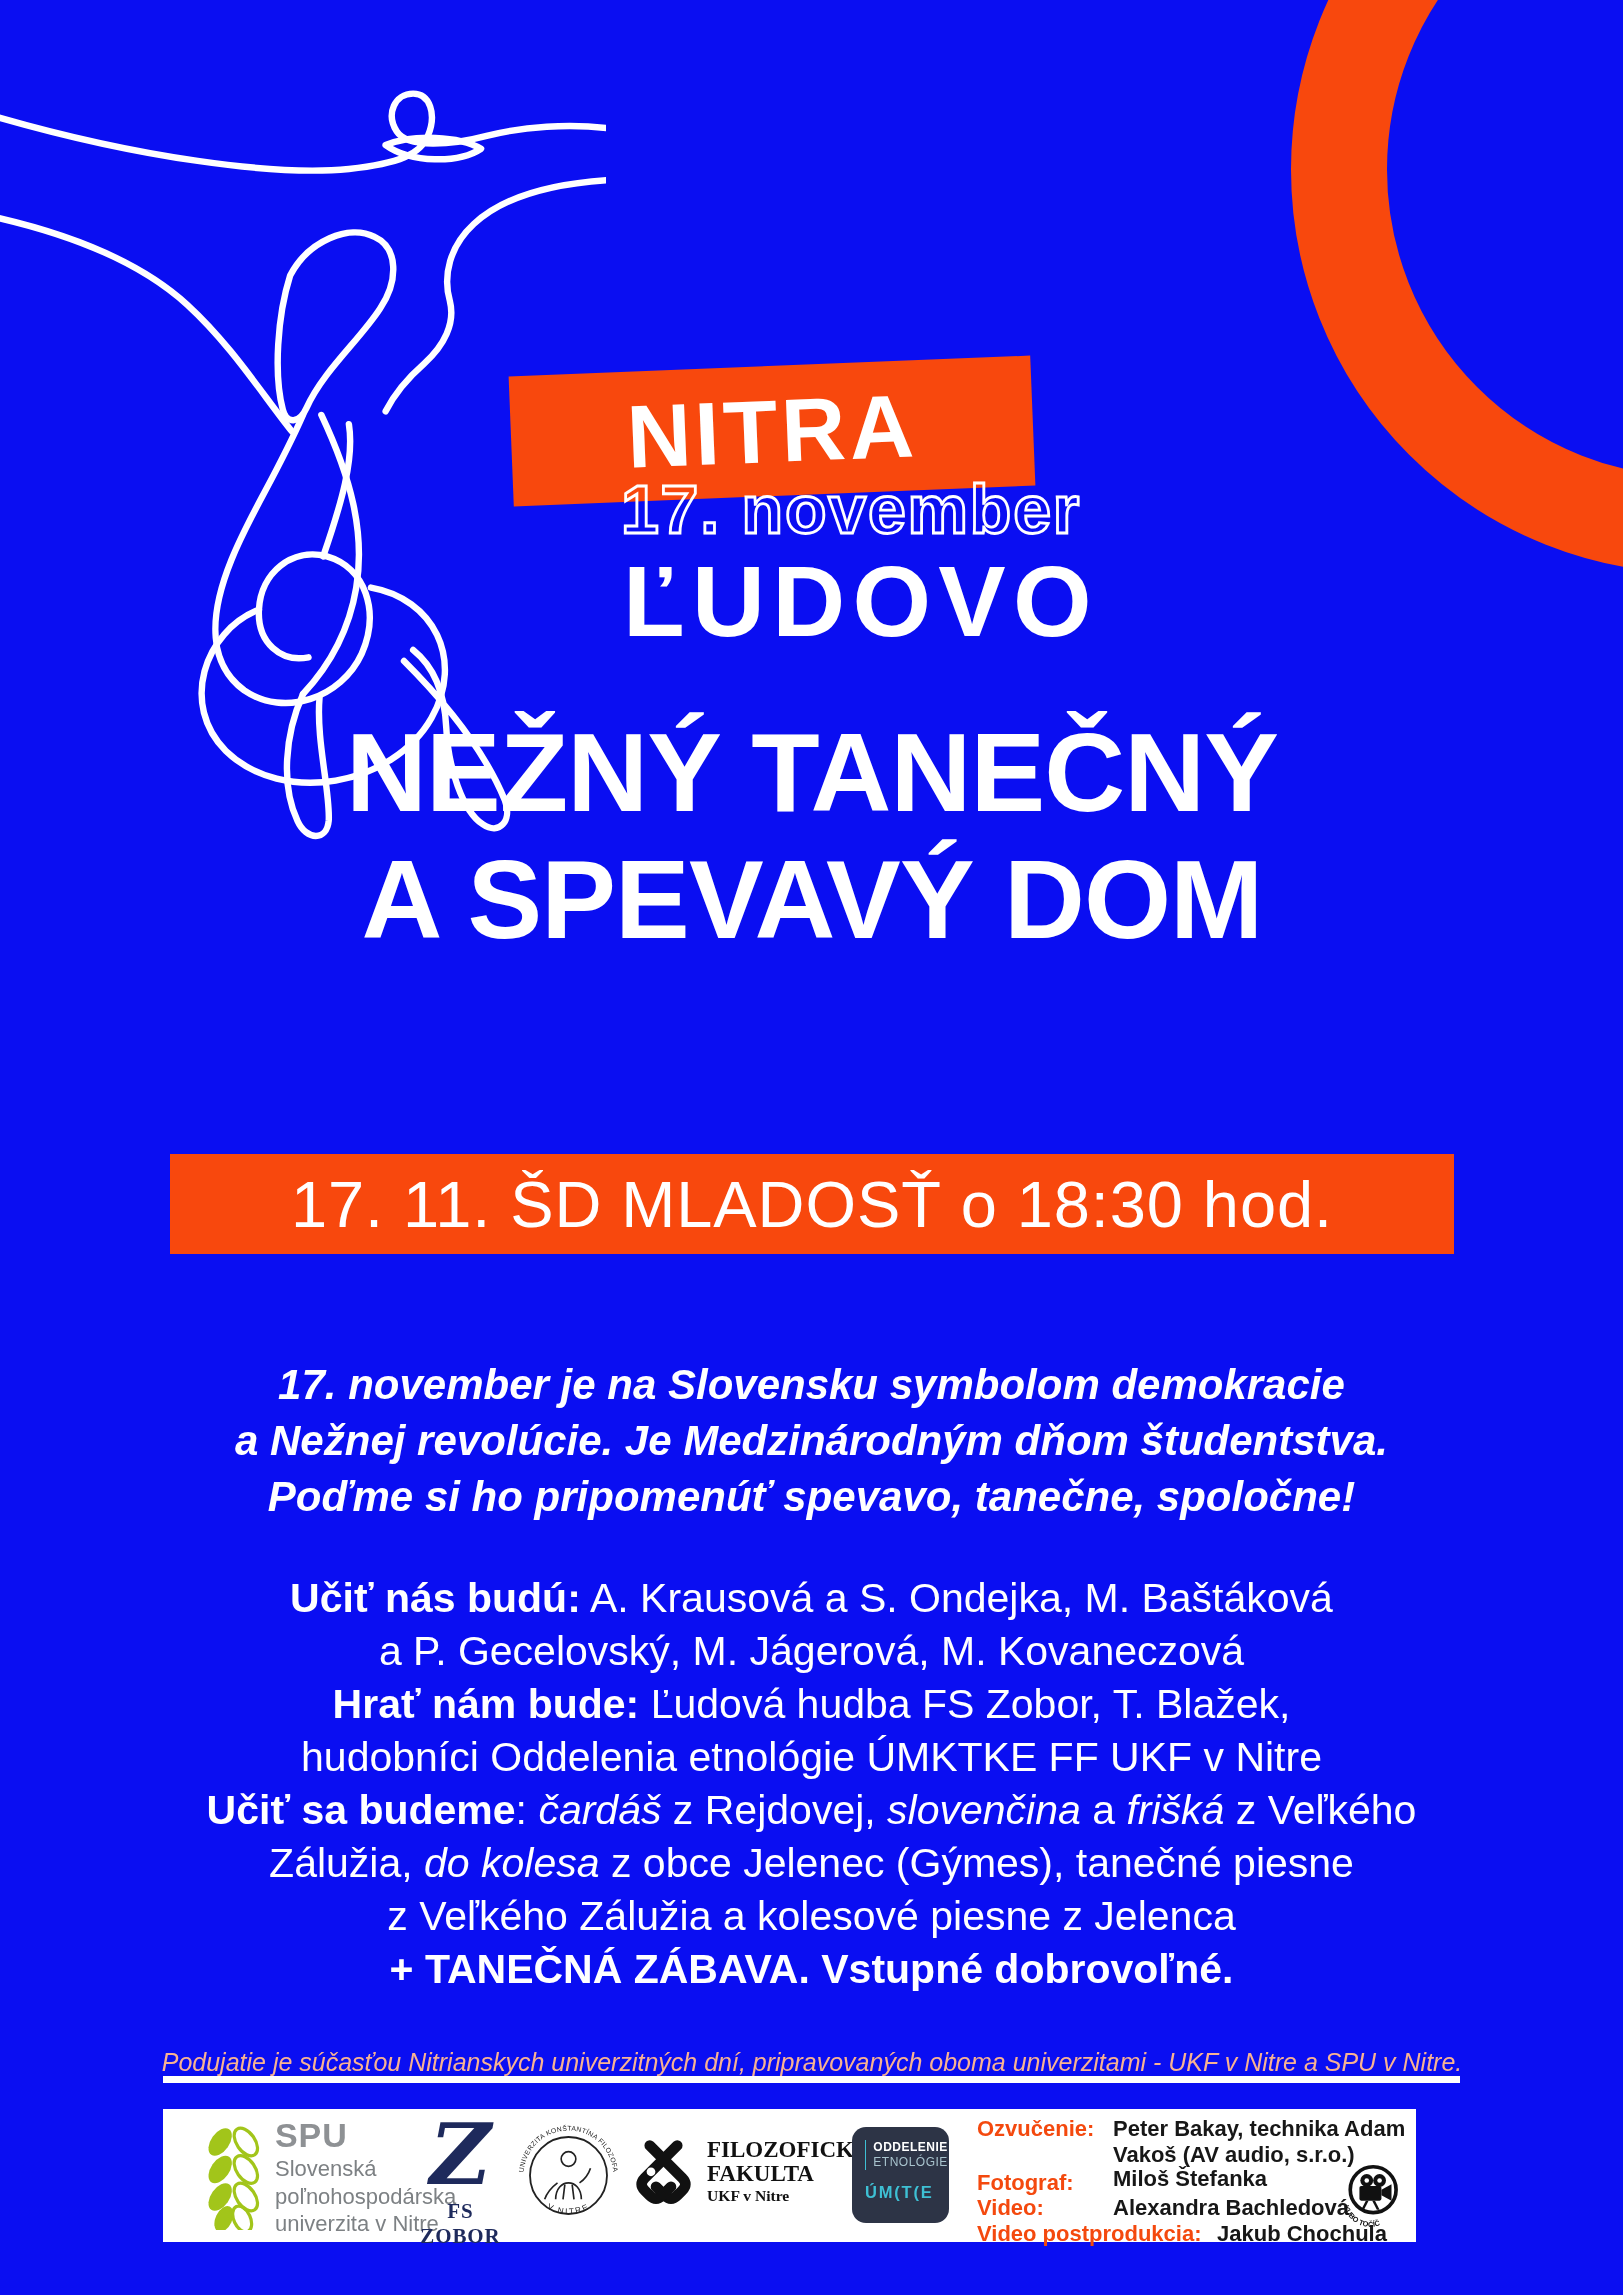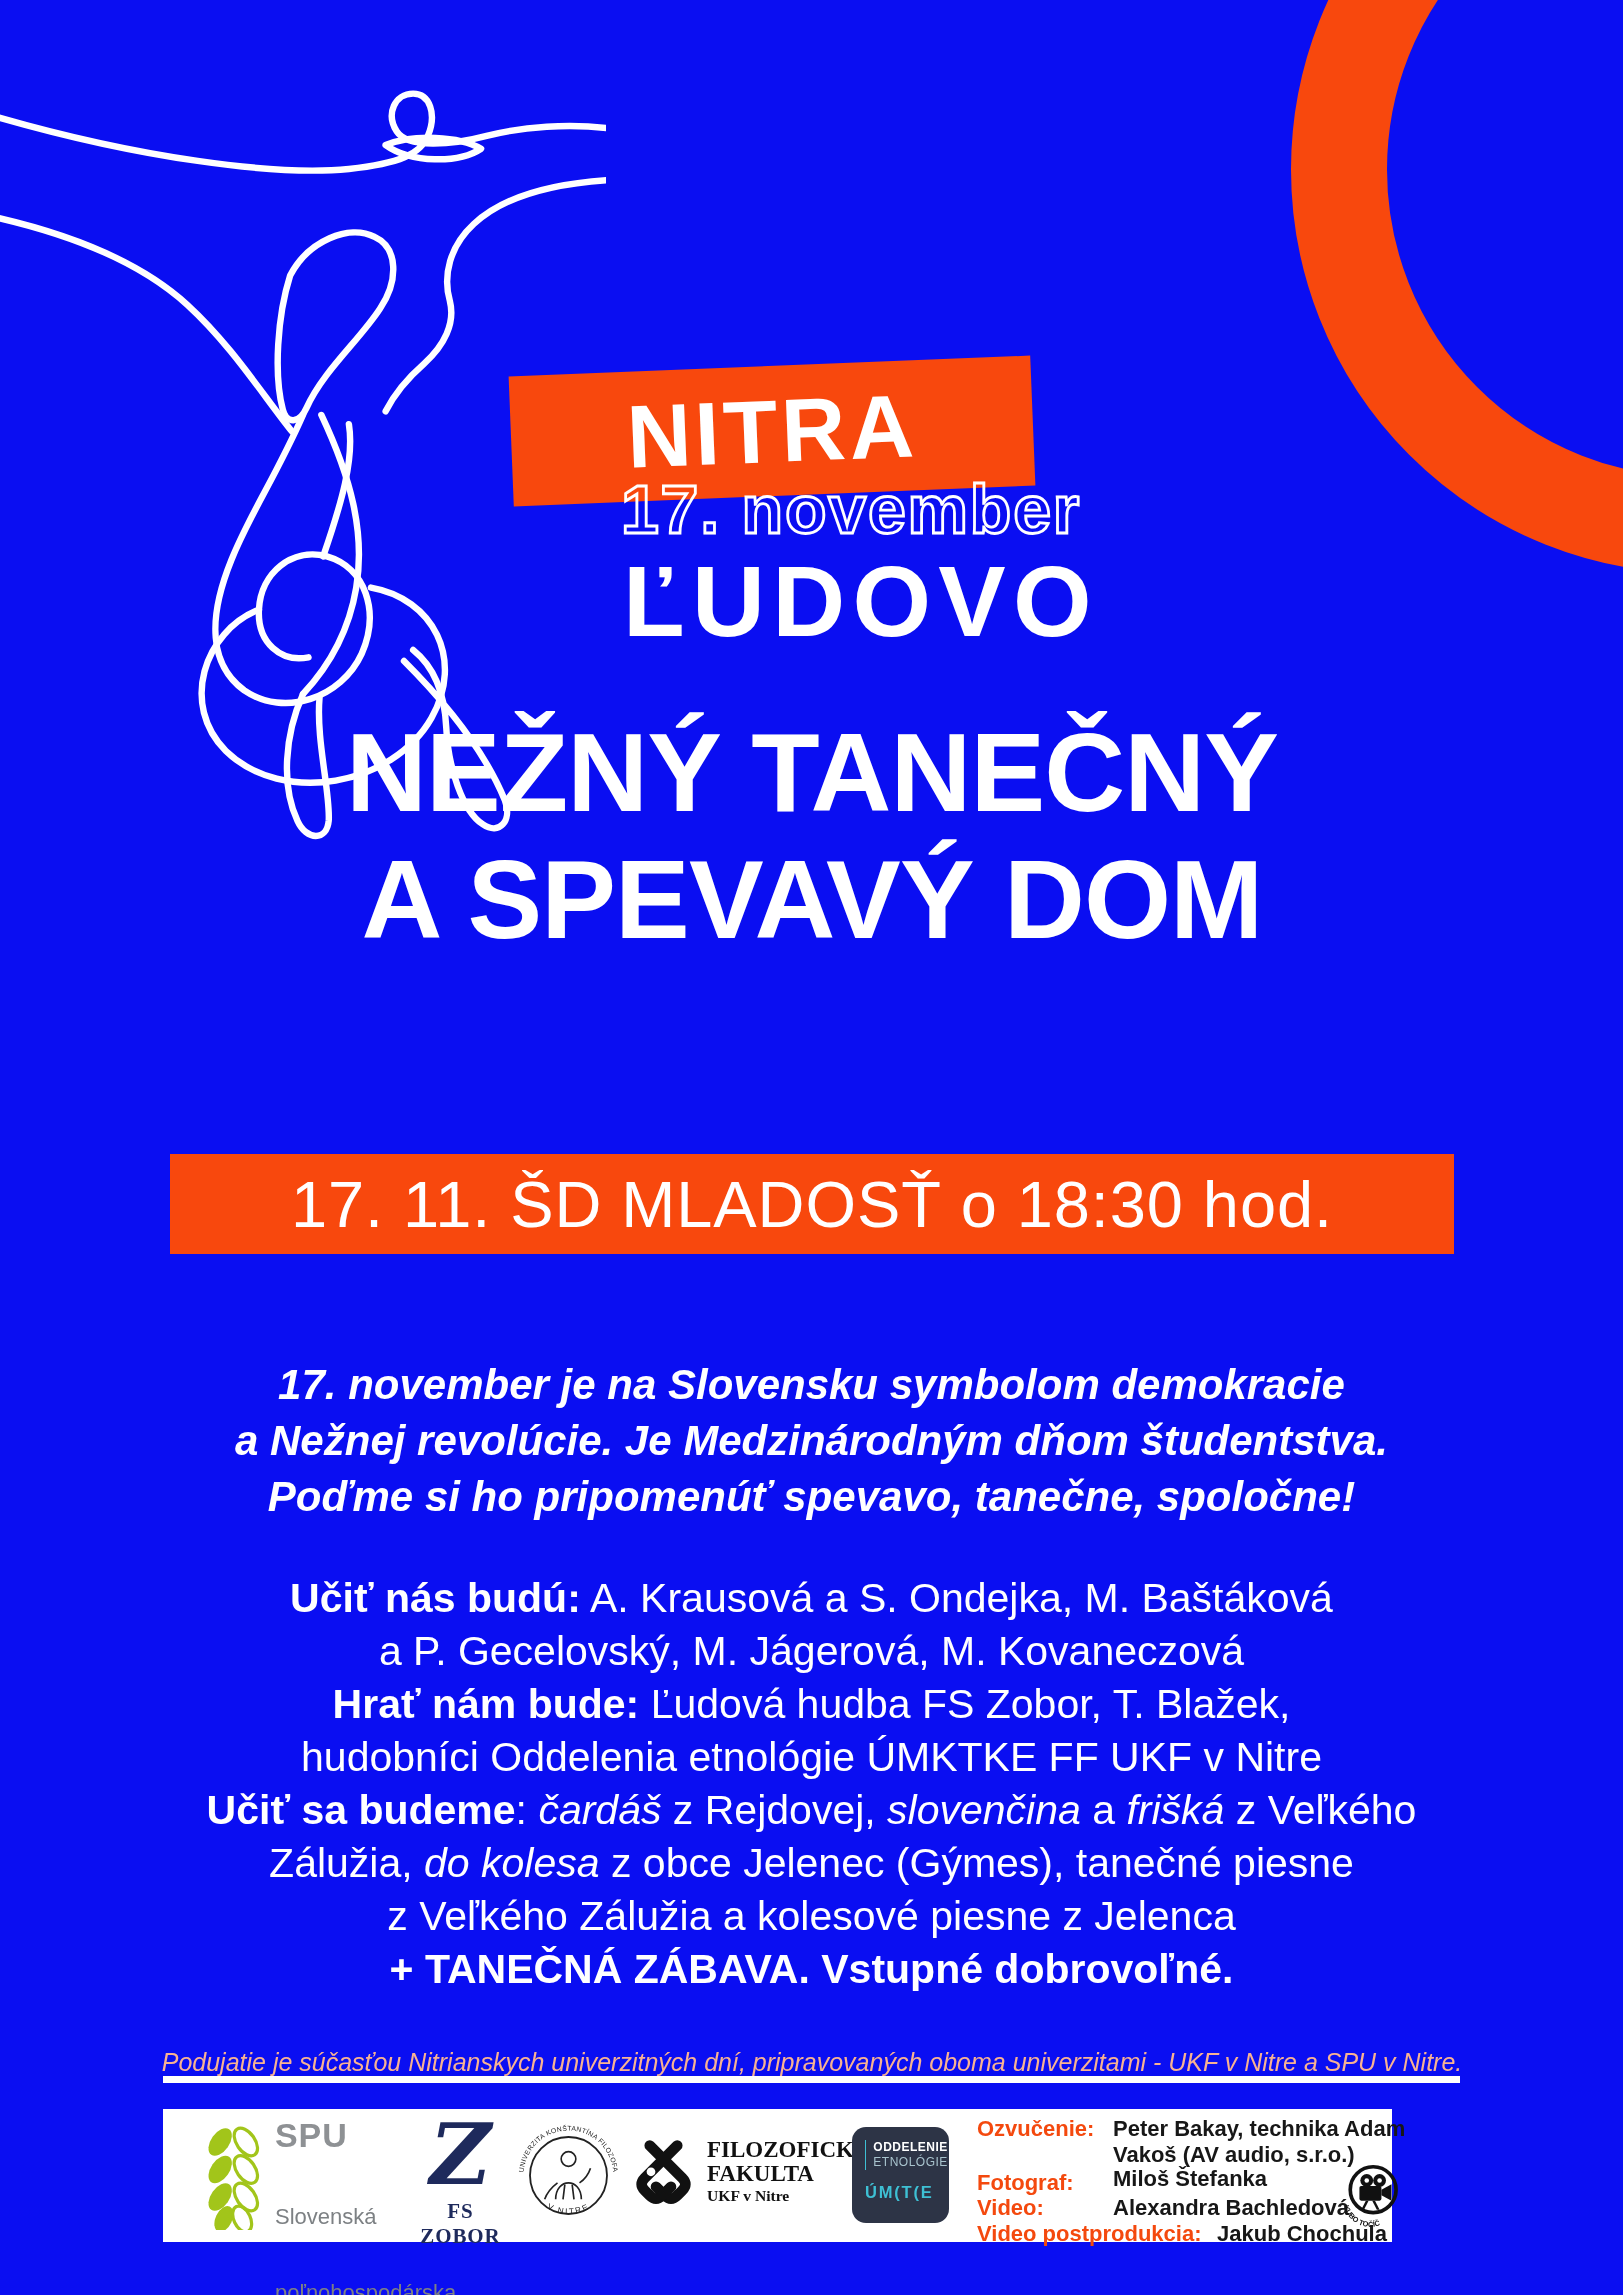--- a/index.html
+++ b/index.html
@@ -48,26 +48,26 @@
     position:absolute;left:55px;top:1572px;width:1513px;text-align:center;
     color:#fff;font-size:41px;line-height:53px;font-weight:normal;
   }
   .details b{font-weight:bold;}
   .details i{font-style:italic;}
   .footnote{
     position:absolute;left:0;top:2048px;width:1624px;text-align:center;
     color:#f8b292;font-size:25px;font-style:italic;
   }
   .separator{position:absolute;left:163px;top:2076px;width:1297px;height:7.3px;background:#fff;}
-  .logobar{position:absolute;left:163px;top:2109px;width:1229px;height:133px;background:#fff;}
+  .logobar{position:absolute;left:163px;top:2109px;width:1229px;height:133px;background:#fff;padding-left:24px;}
   
   .spu-leaves{position:absolute;left:37px;top:11px;}
   .spu-text{position:absolute;left:112px;top:7.3px;color:#7d8184;}
   .spu-acr{font-size:34px;font-weight:bold;color:#8e9194;letter-spacing:0.9px;}
-  .spu-line{font-size:22px;line-height:27.5px;color:#7d8184;margin-top:48px;}
+  .spu-line{font-size:22px;line-height:27.5px;color:#7d8184;}
   
   .zobor{position:absolute;left:254px;top:1.8px;width:87px;text-align:center;}
   .zobor-z{font-family:"DejaVu Serif","Liberation Serif",serif;font-style:italic;font-weight:bold;
     font-size:84px;line-height:88px;color:#1e2a5c;}
   .zobor-label{font-family:"Liberation Serif",serif;font-weight:bold;font-size:21px;color:#1e2a5c;letter-spacing:0.9px;}
   
   .ukf-seal{position:absolute;left:345px;top:5.5px;}
   
   .ff-knot{position:absolute;left:463px;top:22px;}
   .ff-text{position:absolute;left:544px;top:29px;font-family:"Liberation Serif",serif;color:#111;}

